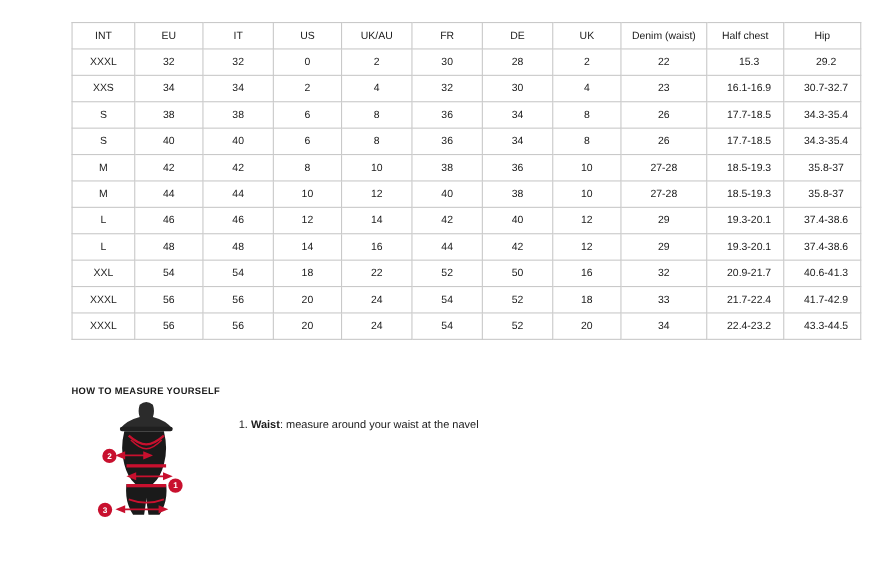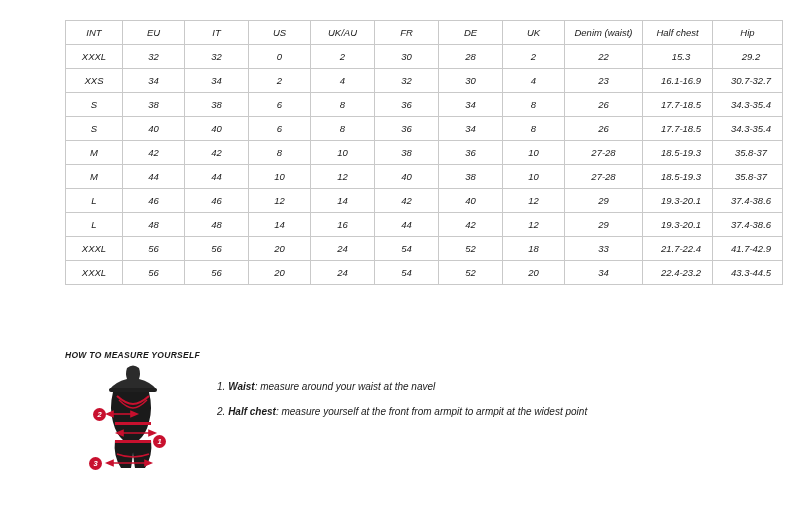--- a/index.html
+++ b/index.html
@@ -10,21 +10,20 @@
     height: 519px;
     background: #ffffff;
     font-family: "Liberation Sans", sans-serif;
     color: #1a1a1a;
   }
   #page {
     position: relative;
     width: 798px;
     height: 499px;
     overflow: hidden;
-    font-style: italic;
   }
 
   
   #size-table-wrap {
     position: absolute;
     left: 65px;
     top: 20px;
     width: 667px;
   }
   table.size-table {
@@ -249,20 +248,33 @@
           <td>14</td>
           <td>16</td>
           <td>44</td>
           <td>42</td>
           <td>12</td>
           <td>29</td>
           <td class="left-pad">19.3-20.1</td>
           <td class="left-pad">37.4-38.6</td>
         </tr>
         <tr>
+          <td>XXL</td>
+          <td>54</td>
+          <td>54</td>
+          <td>18</td>
+          <td>22</td>
+          <td>52</td>
+          <td>50</td>
+          <td>16</td>
+          <td>32</td>
+          <td class="left-pad">20.9-21.7</td>
+          <td class="left-pad">40.6-41.3</td>
+        </tr>
+        <tr>
           <td>XXXL</td>
           <td>56</td>
           <td>56</td>
           <td>20</td>
           <td>24</td>
           <td>54</td>
           <td>52</td>
           <td>18</td>
           <td>33</td>
           <td class="left-pad">21.7-22.4</td>
@@ -331,22 +343,18 @@
         <div class="bullet" id="bullet-1">1</div>
         <div class="bullet" id="bullet-2">2</div>
         <div class="bullet" id="bullet-3">3</div>
       </div>
 
       <div id="instructions">
         <div class="instr-line">
           <span>1.</span>
           <b>Waist</b><span>: measure around your waist at the navel</span>
         </div>
-        <div class="instr-line">
-          <span>2.</span>
-          <b>Half chest</b><span>: measure yourself at the front from armpit to armpit at the widest point</span>
-        </div>
       </div>
 
     </div>
   </div>
 
 </div>
 
 </body></html>

